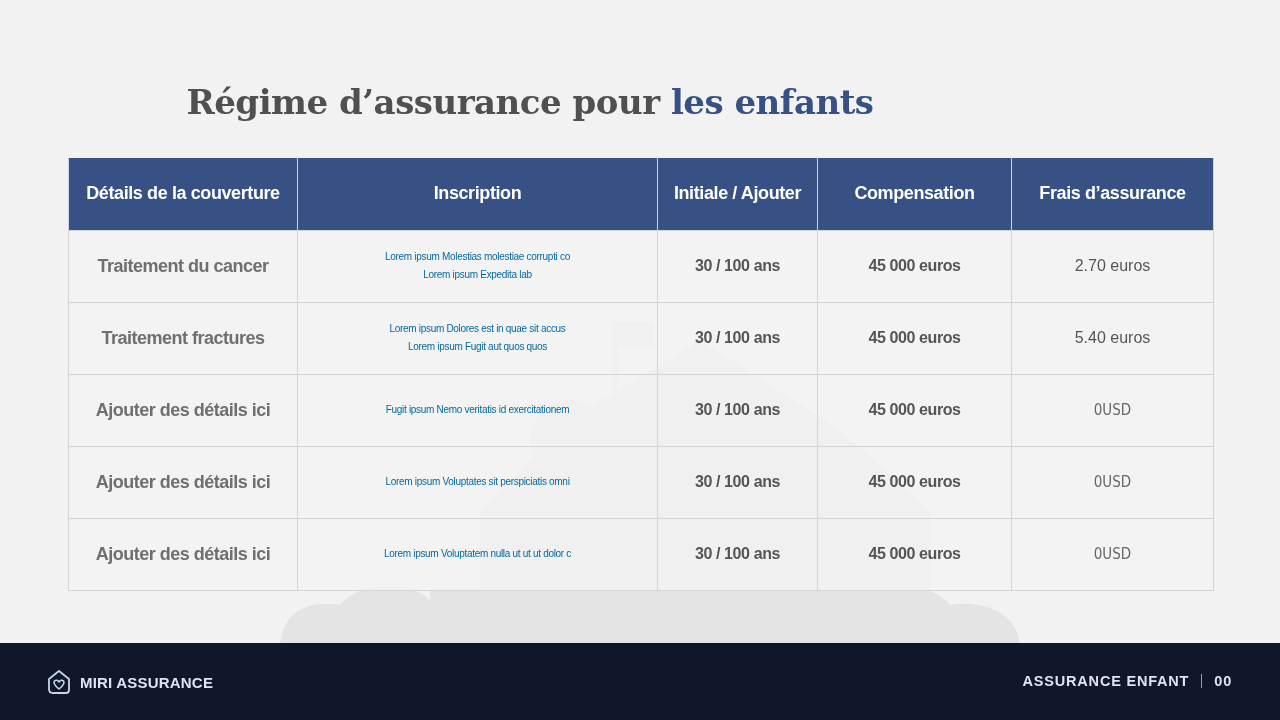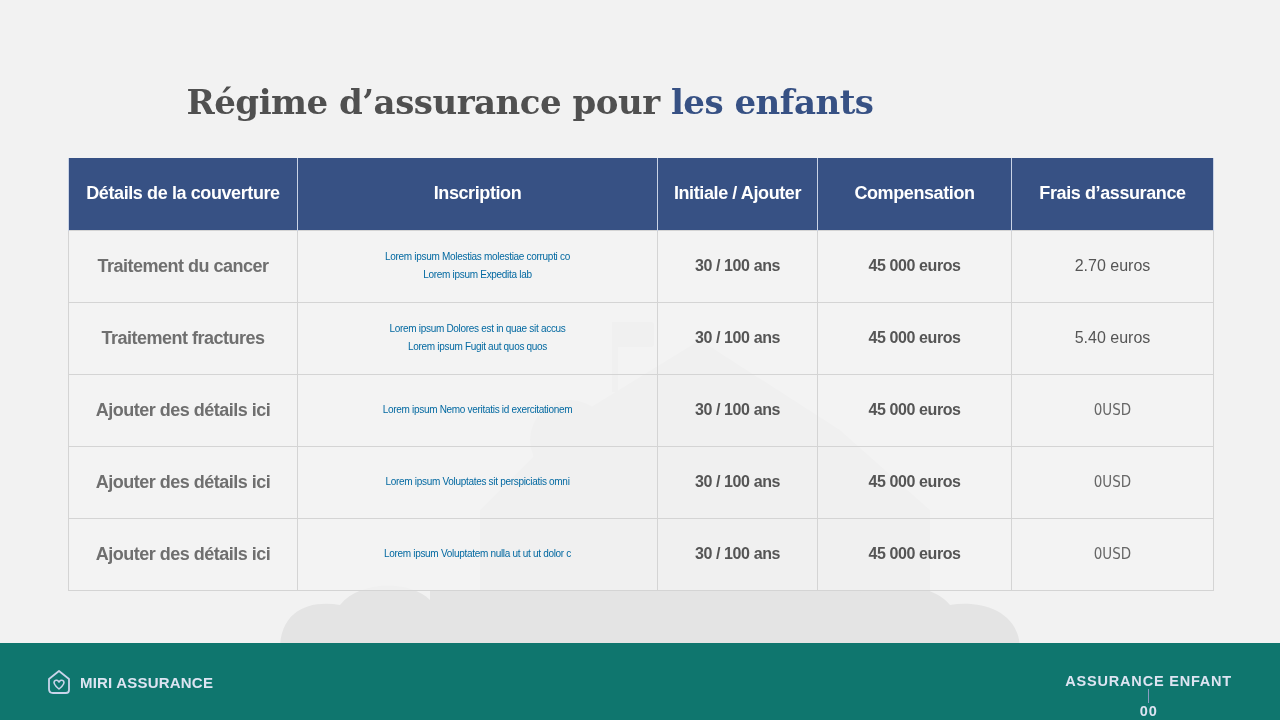--- a/index.html
+++ b/index.html
@@ -65,42 +65,41 @@
     td.c0 { font-size: 18px; font-weight: bold; color: #6f6f6f; letter-spacing: -0.5px; }
     td.c1 { font-size: 10px; font-weight: normal; color: #0369a1; line-height: 18px; letter-spacing: -0.3px; }
     td.c2, td.c3 { font-size: 16px; font-weight: bold; color: #555; letter-spacing: -0.4px; }
     td.c4 { font-size: 16px; color: #555; }
     td.c4.strong { font-weight: normal; }
     td.c4.mono { font-family: "DejaVu Sans Condensed", "DejaVu Sans", sans-serif; font-size: 15px; color: #666; }
     .footer {
       position: absolute;
       left: 0; top: 643px;
       width: 1280px; height: 77px;
-      background: #0f766e;
+      background: #0f172a;
       z-index: 3;
     }
     .brand {
       position: absolute;
       left: 46px; top: 25px;
       display: flex; align-items: center;
       color: #dde4f2;
       font-weight: bold;
       font-size: 15px;
       letter-spacing: 0.2px;
     }
     .brand svg { width: 26px; height: 28px; margin-right: 8px; }
     .footer-right {
       position: absolute;
       right: 48px; top: 30px;
       display: flex; align-items: center;
       color: #dde4f2;
       font-weight: bold;
       font-size: 14.5px;
       letter-spacing: 0.8px;
-      flex-direction: column;
     }
     .footer-right .sep {
       width: 1px; height: 14px;
       background: #8a9cc2;
       margin: 0 12px;
     }
   </style>
 </head>
 <body>
 
@@ -151,21 +150,21 @@
         <td class="c1">
             <div>Lorem ipsum Dolores est in quae sit accus</div>
             <div>Lorem ipsum Fugit aut quos quos</div>
           </td>
         <td class="c2">30 / 100 ans</td>
         <td class="c3">45 000 euros</td>
         <td class="c4 strong">5.40 euros</td>
       </tr>
       <tr>
         <td class="c0">Ajouter des détails ici</td>
-        <td class="c1">Lorem ipsum Nemo veritatis id exercitationem</td>
+        <td class="c1">Fugit ipsum Nemo veritatis id exercitationem</td>
         <td class="c2">30 / 100 ans</td>
         <td class="c3">45 000 euros</td>
         <td class="c4 mono">0USD</td>
       </tr>
       <tr>
         <td class="c0">Ajouter des détails ici</td>
         <td class="c1">Lorem ipsum Voluptates sit perspiciatis omni</td>
         <td class="c2">30 / 100 ans</td>
         <td class="c3">45 000 euros</td>
         <td class="c4 mono">0USD</td>

